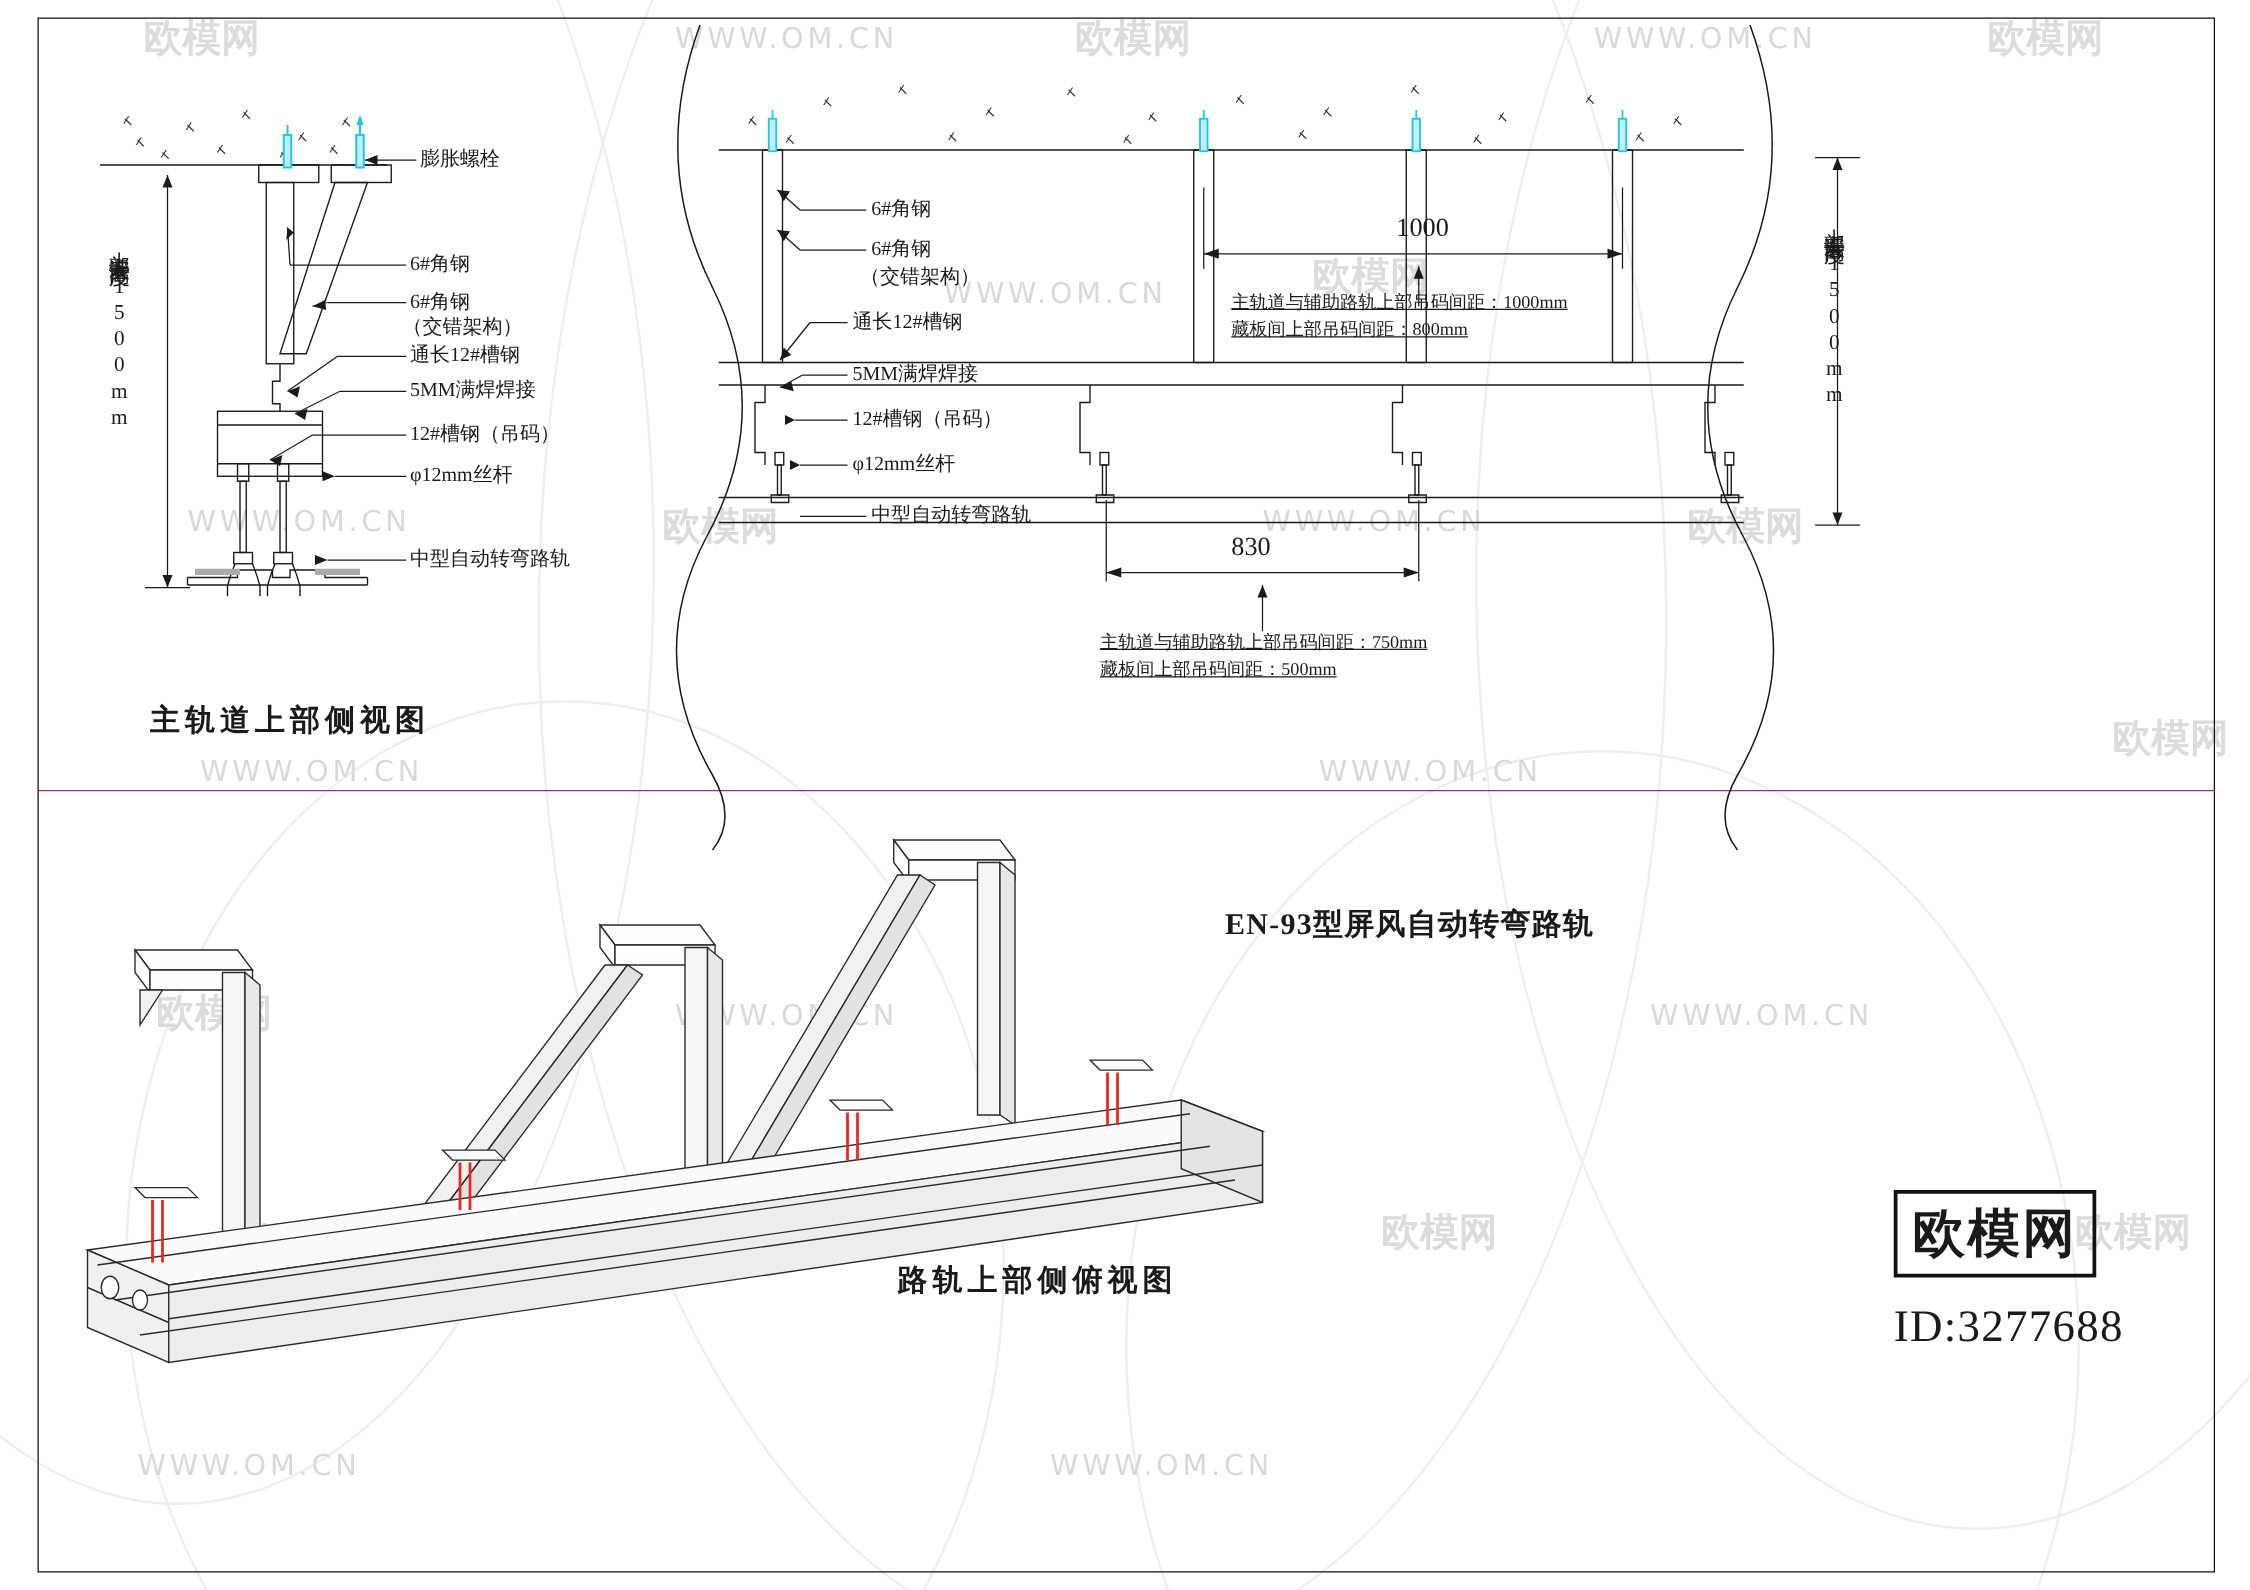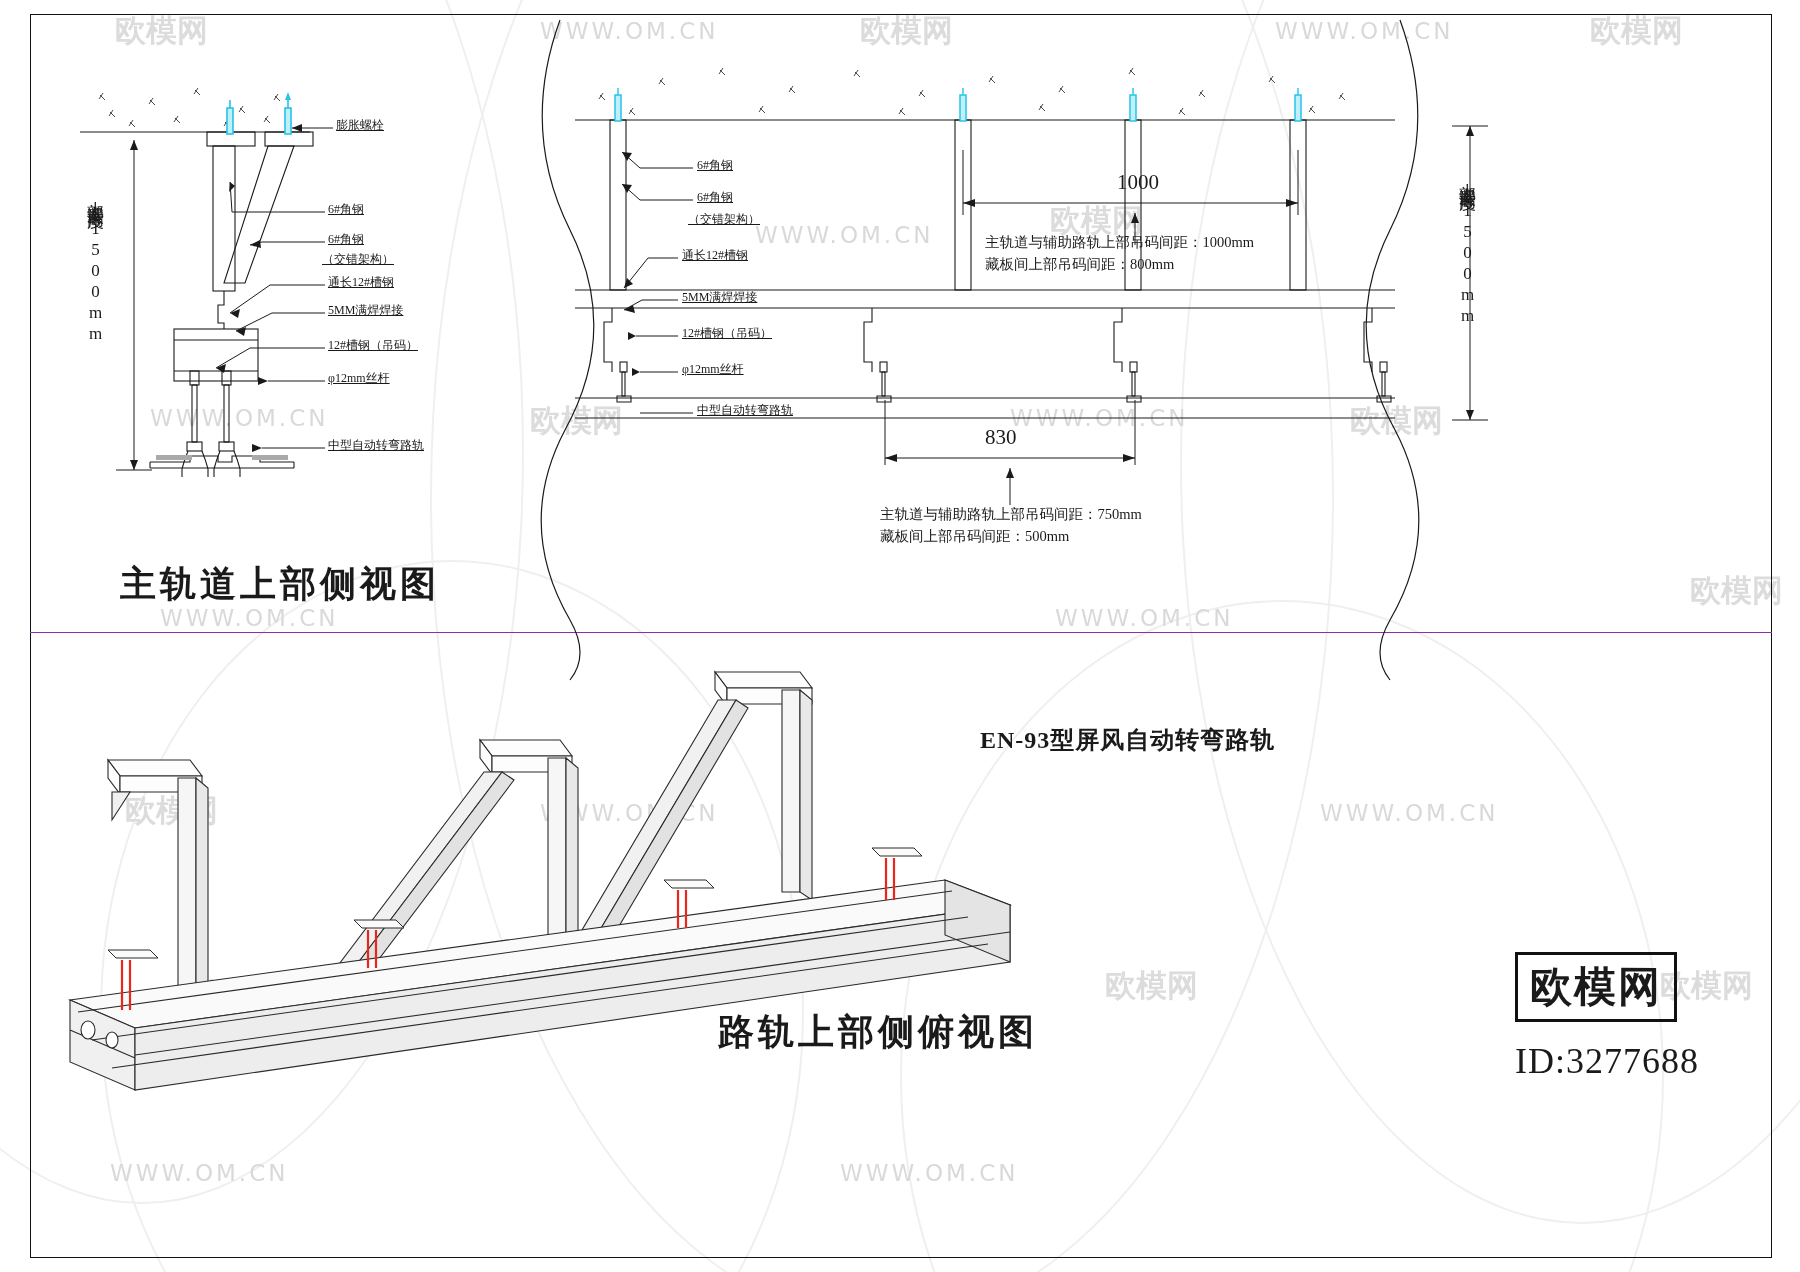--- a/index.html
+++ b/index.html
@@ -13,25 +13,25 @@
   .divider{position:absolute;left:30px;top:632px;width:1742px;height:0;
            border-top:1.2px solid #8b2fa8;}
 
   
   .wm-layer{position:absolute;inset:0;pointer-events:none;overflow:hidden;}
   .wm-txt{position:absolute;color:#d9d9d9;font-size:23px;letter-spacing:3px;
           font-family:"DejaVu Sans",sans-serif;white-space:nowrap;}
   .wm-logo{position:absolute;color:#dcdcdc;font-size:31px;font-weight:bold;
            white-space:nowrap;font-family:"Liberation Sans",sans-serif;}
   .wm-arc{position:absolute;border:2px solid #efefef;border-radius:50%;}
-  .lbl{position:absolute;white-space:nowrap;font-size:12px;line-height:1.25;text-decoration:underline;}
-  .lbl-sm{position:absolute;white-space:nowrap;font-size:14.5px;line-height:1.35;}
+  .lbl{position:absolute;white-space:nowrap;font-size:16px;line-height:1.25;}
+  .lbl-sm{position:absolute;white-space:nowrap;font-size:14.5px;line-height:1.35;text-decoration:underline;}
   .dim{position:absolute;white-space:nowrap;font-size:21px;
        font-family:"Liberation Serif",serif;}
-  .cap{position:absolute;white-space:nowrap;font-size:36px;font-weight:bold;
+  .cap{position:absolute;white-space:nowrap;font-size:24px;font-weight:bold;
        letter-spacing:4px;}
   .vtxt{position:absolute;white-space:nowrap;font-size:17px;
         writing-mode:vertical-rl;text-orientation:upright;letter-spacing:2px;}
 
   
   .big-title{position:absolute;white-space:nowrap;font-size:24px;font-weight:bold;
              letter-spacing:1px;line-height:1.5;}
   .brand{position:absolute;border:3px solid #111;padding:4px 12px;
          font-size:42px;font-weight:bold;letter-spacing:2px;
          font-family:"Liberation Sans",sans-serif;}

